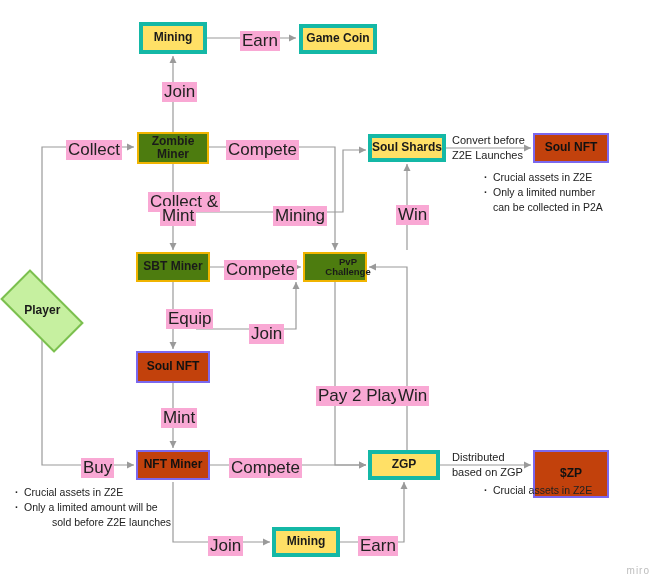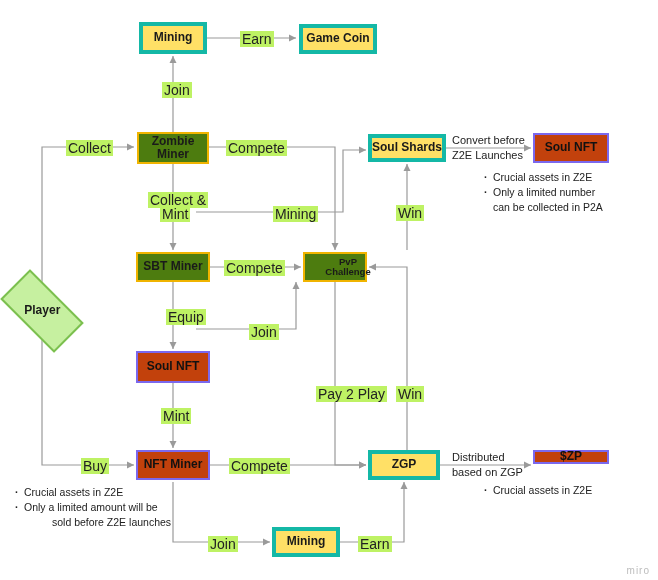--- a/index.html
+++ b/index.html
@@ -58,23 +58,23 @@
     border: 2px solid #7bbf4f;
     transform: rotate(45deg);
     font-size: 12px;
   }
   .n-diamond span {
     transform: rotate(-45deg);
     display: block;
   }
   .edge-label {
     position: absolute;
-    font-size: 14px;
+    font-size: 17px;
     color: #222;
-    background: #bef264;
+    background: #f9a8d4;
     padding: 0 2px;
     white-space: nowrap;
   }
   .note {
     position: absolute;
     font-size: 10.5px;
     color: #222;
     line-height: 1.45;
     white-space: nowrap;
   }
@@ -201,21 +201,21 @@
   </div>
 
   <div class="node n-purple" style="left:136px;top:450px;width:74px;height:30px;">
     <span>NFT Miner</span>
   </div>
 
   <div class="node n-yellow-strong" style="left:368px;top:450px;width:72px;height:30px;">
     <span>ZGP</span>
   </div>
 
-  <div class="node n-purple" style="left:533px;top:450px;width:76px;height:14px;">
+  <div class="node n-purple" style="left:533px;top:450px;width:76px;height:48px;">
     <span>$ZP</span>
   </div>
 
   <div class="node n-yellow-strong" style="left:272px;top:527px;width:68px;height:30px;">
     <span>Mining</span>
   </div>
 
   <div class="edge-label" style="left:240px;top:31px;">Earn</div>
   <div class="edge-label" style="left:162px;top:82px;">Join</div>
   <div class="edge-label" style="left:66px;top:140px;">Collect</div>

